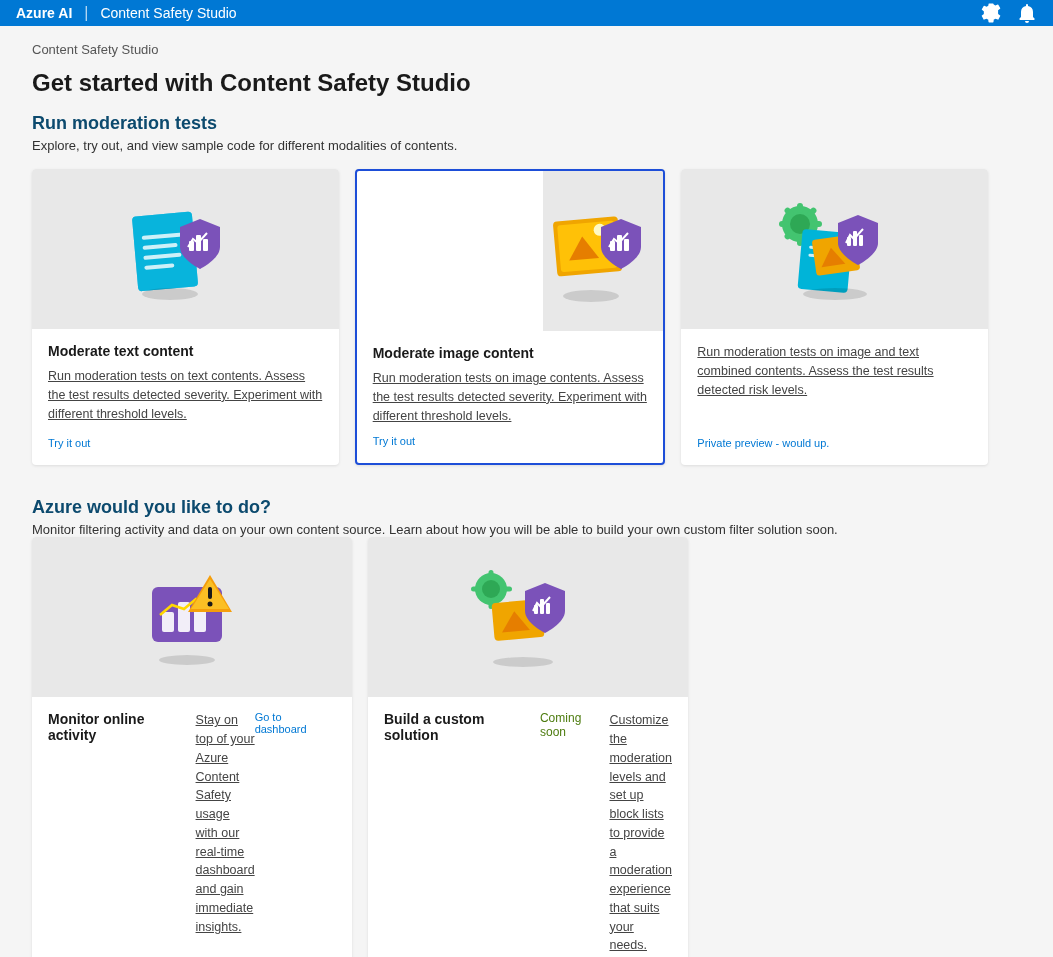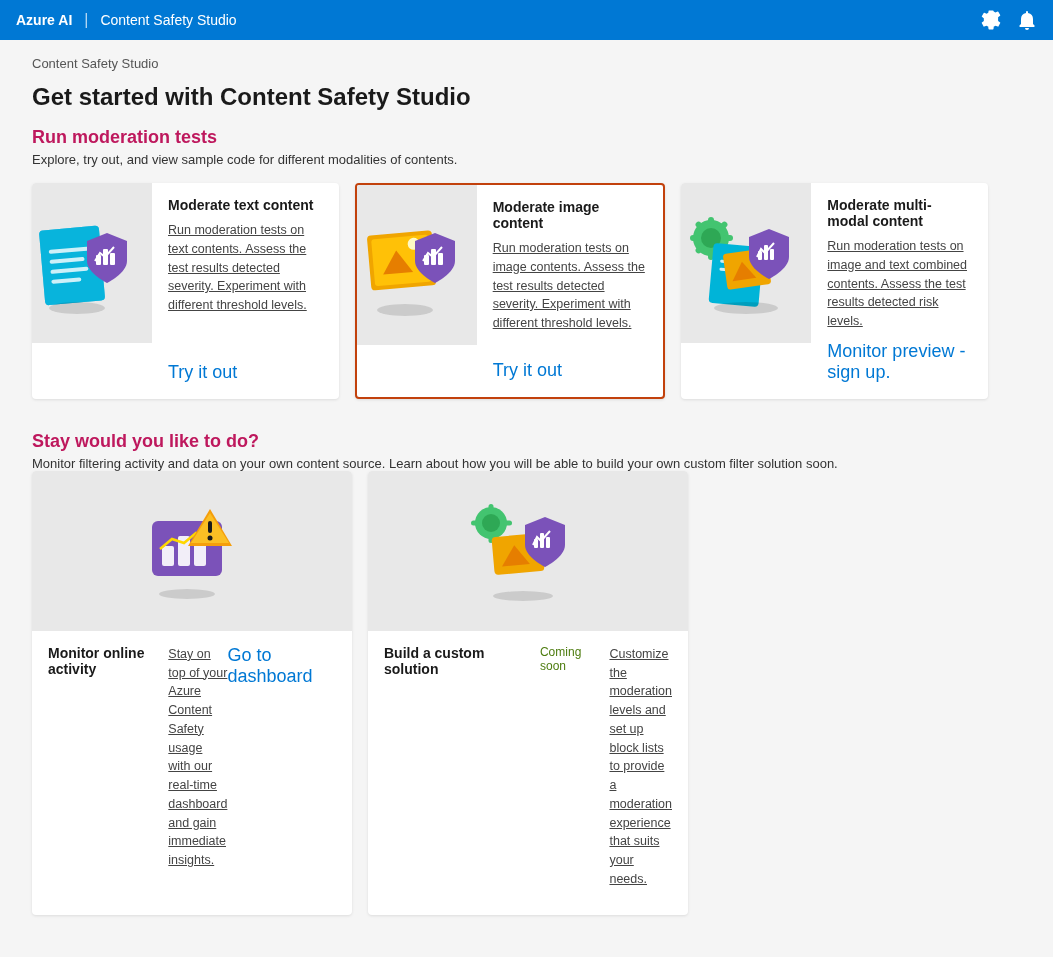--- a/index.html
+++ b/index.html
@@ -1,21 +1,21 @@
 <!DOCTYPE html>
 <html><head>
   <meta charset="utf-8">
   <style>
     * { margin: 0; padding: 0; box-sizing: border-box; }
     body { font-family: 'Segoe UI', Arial, sans-serif; background: #f5f5f5; min-height: 957px; }
 
     
     .topnav {
       background: #0078d4;
-      height: 40px;
+      height: 26px;
       display: flex;
       align-items: center;
       justify-content: space-between;
       padding: 0 16px;
     }
     .topnav-left {
       display: flex;
       align-items: center;
       gap: 8px;
       color: white;
@@ -64,21 +64,21 @@
     .page-title {
       font-size: 24px;
       font-weight: 600;
       color: #1a1a1a;
       margin-bottom: 16px;
     }
 
     .section-title {
       font-size: 18px;
       font-weight: 600;
-      color: #be185d;
+      color: #0c4a6e;
       margin-bottom: 4px;
     }
 
     .section-subtitle {
       font-size: 13px;
       color: #333;
       margin-bottom: 16px;
     }
 
     
@@ -91,25 +91,26 @@
 
     .card {
       background: white;
       border-radius: 4px;
       flex: 1;
       min-width: 240px;
       max-width: 320px;
       overflow: hidden;
       box-shadow: 0 1px 3px rgba(0,0,0,0.1);
       display: flex;
-      flex-direction: row;
+      flex-direction: column;
     }
 
     .card.highlighted {
-      border: 2px solid #c2410c;
+      border: 2px solid #1d4ed8;
+      align-items: flex-end;
     }
 
     .card-image-area {
       background: #e8e8e8;
       height: 160px;
       display: flex;
       align-items: center;
       justify-content: center;
     }
 
@@ -130,21 +131,21 @@
     .card-desc {
       font-size: 12.5px;
       color: #444;
       line-height: 1.5;
       flex: 1;
       margin-bottom: 10px;
       text-decoration: underline;
     }
 
     .card-link {
-      font-size: 18px;
+      font-size: 11px;
       color: #0078d4;
       text-decoration: none;
       cursor: pointer;
     }
 
     .coming-soon {
       font-size: 12px;
       color: #4d7c0f;
       margin-bottom: 6px;
     }
@@ -320,29 +321,28 @@
 
           <path d="M88,26 L108,34 L108,54 C108,66 88,76 88,76 C88,76 68,66 68,54 L68,34 Z" fill="#7b52b9"></path>
 
           <rect x="77" y="48" width="4" height="9" rx="1" fill="white"></rect>
           <rect x="83" y="42" width="4" height="15" rx="1" fill="white"></rect>
           <rect x="89" y="46" width="4" height="11" rx="1" fill="white"></rect>
           <polyline points="76,54 80,46 84,50 93,40" stroke="white" stroke-width="2" fill="none"></polyline>
         </svg>
       </div>
       <div class="card-body">
-        <div class="card-title">Moderate multi-modal content</div>
         <div class="card-desc">Run moderation tests on image and text combined contents. Assess the test results detected risk levels.</div>
-        <a class="card-link" href="#">Monitor preview - sign up.</a>
+        <a class="card-link" href="#">Private preview - would up.</a>
       </div>
     </div>
 
   </div>
 
-  <h2 class="section-title">Stay would you like to do?</h2>
+  <h2 class="section-title">Azure would you like to do?</h2>
   <p class="bottom-section-subtitle">Monitor filtering activity and data on your own content source. Learn about how you will be able to build your own custom filter solution soon.</p>
 
   <div class="bottom-cards-row">
 
     <div class="bottom-card">
       <div class="bottom-card-image-area">
 
         <svg width="120" height="120" viewBox="0 0 120 120">
 
           <rect x="20" y="30" width="70" height="55" rx="6" fill="#7b52b9"></rect>

